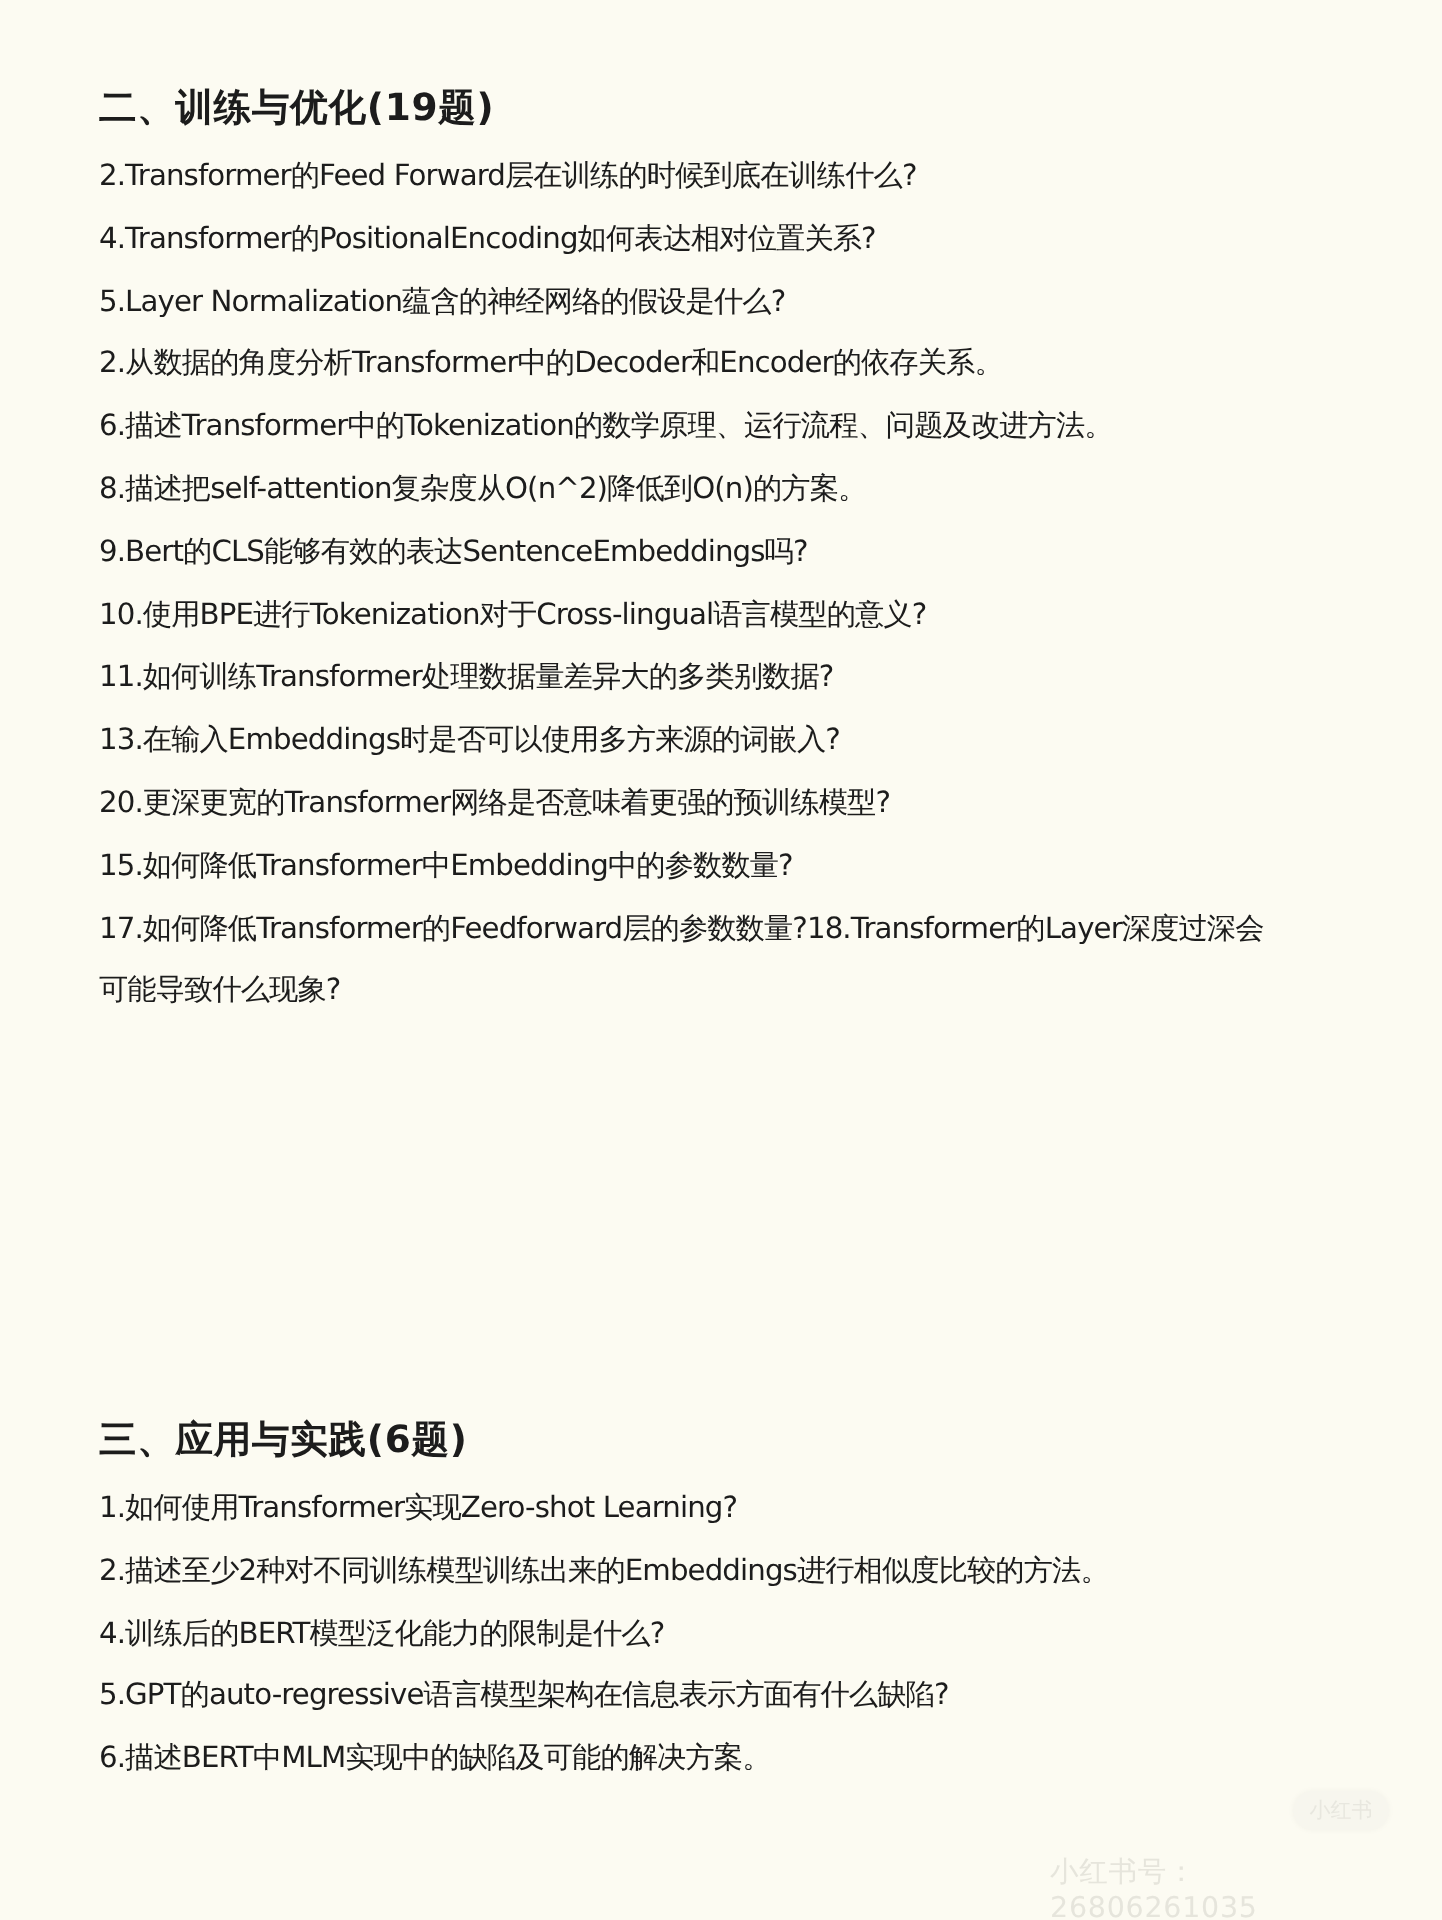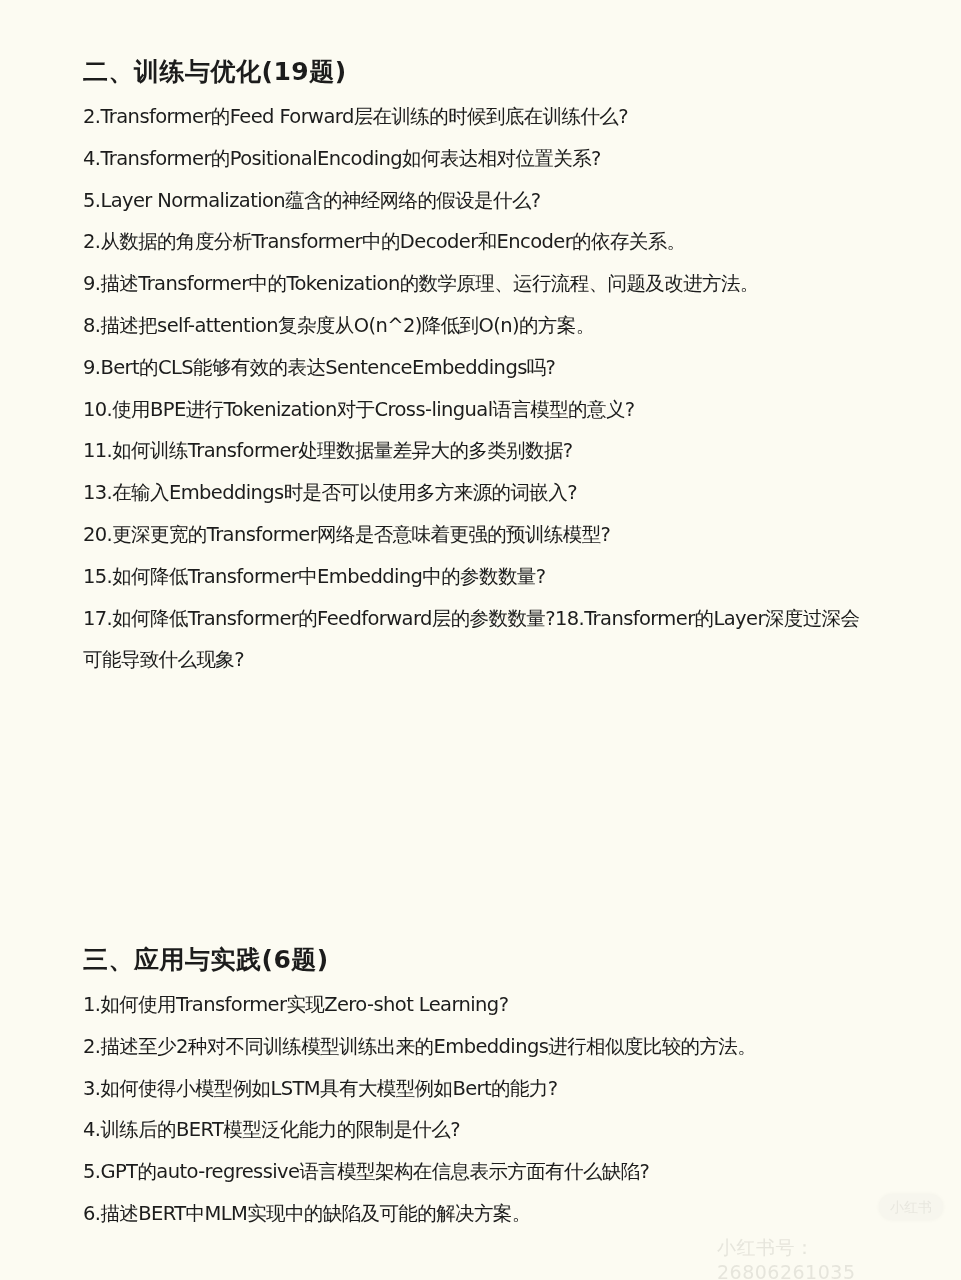--- a/index.html
+++ b/index.html
@@ -3,21 +3,21 @@
   <meta charset="utf-8">
   <style>
     html, body { margin: 0; padding: 0; }
     body {
       width: 961px; height: 1280px; overflow: hidden;
       background: #fcfbf2;
       font-family: "DejaVu Sans", "Liberation Sans", sans-serif;
       color: #1c1c1c;
       position: relative;
     }
-    .page { position: absolute; left: 17px; top: 0; width: 885px; height: 1280px; }
+    .page { position: absolute; left: 0; top: 0; width: 885px; height: 1280px; }
     .section { position: absolute; left: 66px; right: 40px; }
     .sec-title {
       font-size: 25px; font-weight: bold; letter-spacing: 0.5px;
       height: 40px; line-height: 40px; margin: 0;
     }
     .q {
       font-size: 19.5px; letter-spacing: -0.6px;
       line-height: 41.8px; margin: 0; white-space: nowrap;
     }
     .q.wrap { white-space: normal; }
@@ -41,38 +41,37 @@
 
 <div class="page">
 
   <div class="section" id="sec2">
     <h2 class="sec-title">二、训练与优化(19题)</h2>
     <div class="q-list">
       <p class="q">2.Transformer的Feed Forward层在训练的时候到底在训练什么?</p>
       <p class="q">4.Transformer的PositionalEncoding如何表达相对位置关系?</p>
       <p class="q">5.Layer Normalization蕴含的神经网络的假设是什么?</p>
       <p class="q">2.从数据的角度分析Transformer中的Decoder和Encoder的依存关系。</p>
-      <p class="q">9.描述Transformer中的Tokenization的数学原理、运行流程、问题及改进方法。</p>
+      <p class="q">6.描述Transformer中的Tokenization的数学原理、运行流程、问题及改进方法。</p>
       <p class="q">8.描述把self-attention复杂度从O(n^2)降低到O(n)的方案。</p>
       <p class="q">9.Bert的CLS能够有效的表达SentenceEmbeddings吗?</p>
       <p class="q">10.使用BPE进行Tokenization对于Cross-lingual语言模型的意义?</p>
       <p class="q">11.如何训练Transformer处理数据量差异大的多类别数据?</p>
       <p class="q">13.在输入Embeddings时是否可以使用多方来源的词嵌入?</p>
       <p class="q">20.更深更宽的Transformer网络是否意味着更强的预训练模型?</p>
       <p class="q">15.如何降低Transformer中Embedding中的参数数量?</p>
       <p class="q wrap">17.如何降低Transformer的Feedforward层的参数数量?18.Transformer的Layer深度过深会可能导致什么现象?</p>
     </div>
   </div>
 
   <div class="section" id="sec3">
     <h2 class="sec-title">三、应用与实践(6题)</h2>
     <div class="q-list">
       <p class="q">1.如何使用Transformer实现Zero-shot Learning?</p>
       <p class="q">2.描述至少2种对不同训练模型训练出来的Embeddings进行相似度比较的方法。</p>
-      <p class="q">3.如何使得小模型例如LSTM具有大模型例如Bert的能力?</p>
       <p class="q">4.训练后的BERT模型泛化能力的限制是什么?</p>
       <p class="q">5.GPT的auto-regressive语言模型架构在信息表示方面有什么缺陷?</p>
       <p class="q">6.描述BERT中MLM实现中的缺陷及可能的解决方案。</p>
     </div>
   </div>
 
   <div class="badge">小红书</div>
   <div class="watermark">小红书号：26806261035</div>
 </div>
 

